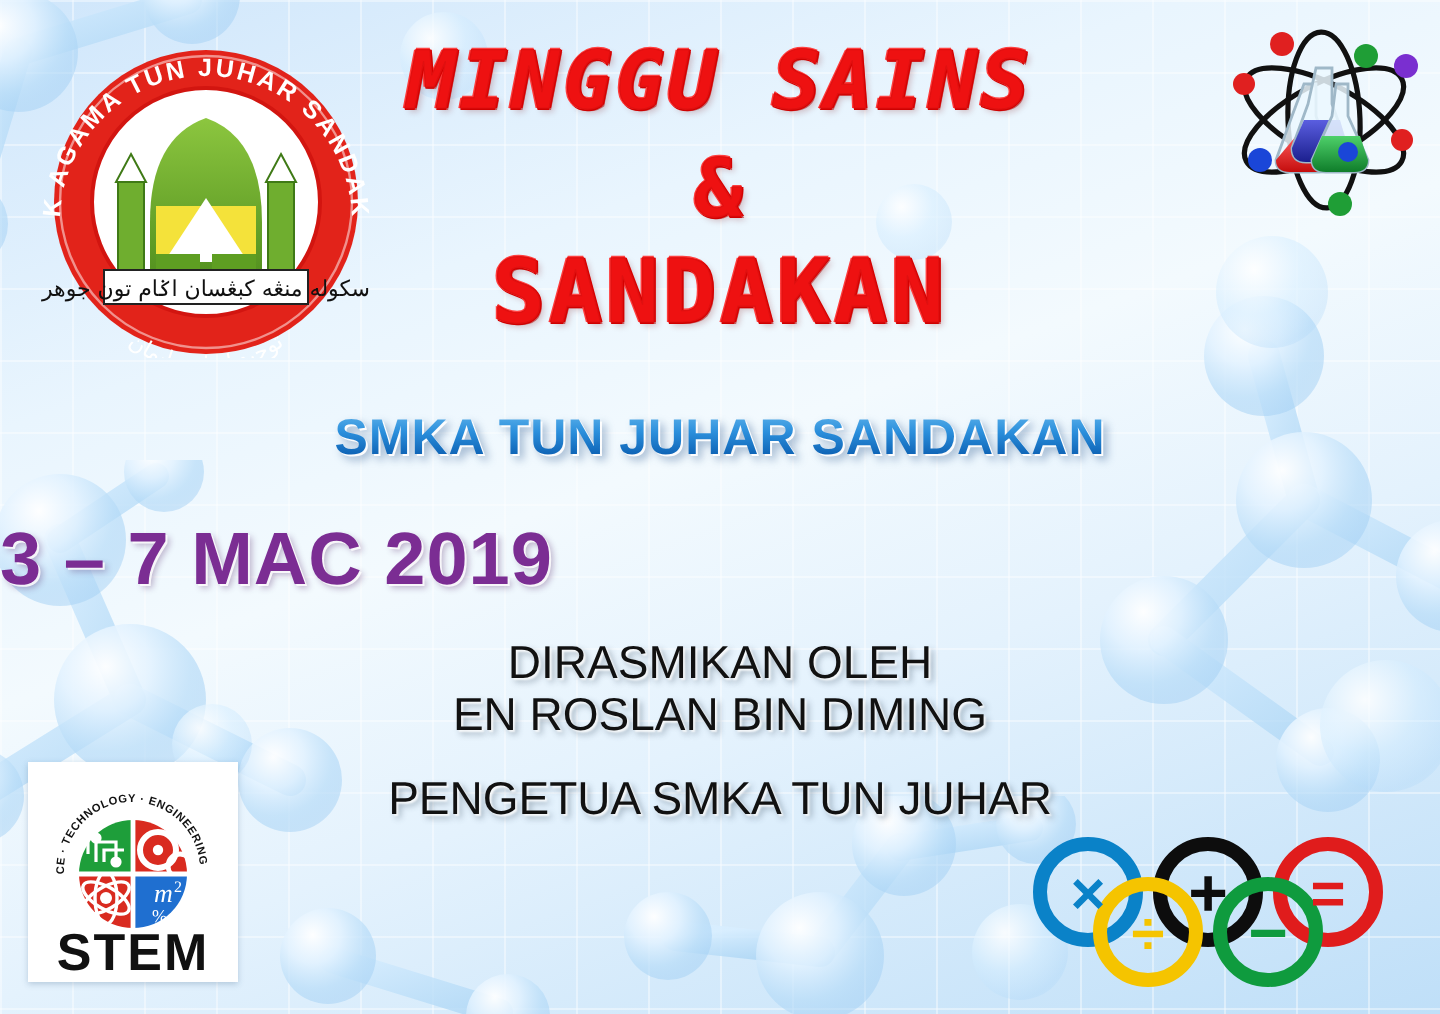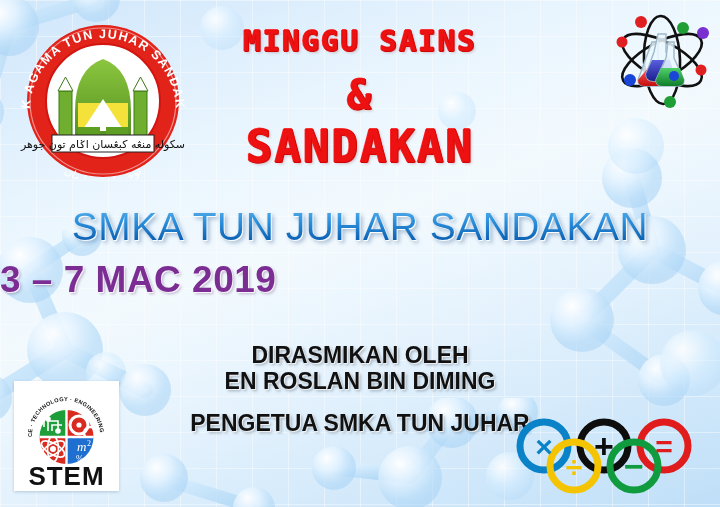--- a/index.html
+++ b/index.html
@@ -44,44 +44,43 @@
     position:absolute;left:0;right:0;text-align:center;
     font-family:"DejaVu Sans Mono", monospace;
     font-weight:bold;
     color:#ee1111;
     letter-spacing:2px;
     text-shadow:
        1px 0 0 #d60000, -1px 0 0 #ff3b3b, 0 1px 0 #cf0000, 0 -1px 0 #ff4040,
        1px 1px 0 rgba(180,0,0,.55), 2px 2px 3px rgba(120,0,0,.22);
     -webkit-text-stroke:.6px #e01010;
   }
-  #title-line1{top:18px;font-size:29px;line-height:46px;}
+  #title-line1{top:18px;font-size:40px;line-height:46px;font-style:italic;}
   #title-amp{top:74px;font-size:40px;line-height:42px;}
   #title-line2{top:124px;font-size:44px;line-height:46px;}
 
   #school-name{
     position:absolute;left:0;right:0;top:205px;text-align:center;
-    font-size:39px;font-weight:normal;letter-spacing:.5px;
+    font-size:25px;font-weight:bold;letter-spacing:.5px;
     color:#1a7fd4;
     background:linear-gradient(180deg,#63b6ec 0%,#2b8fdc 38%,#0e63b5 78%,#0a4f96 100%);
     -webkit-background-clip:text;background-clip:text;
     -webkit-text-fill-color:transparent;
     filter:drop-shadow(1px 1px 0 rgba(255,255,255,.95)) drop-shadow(2px 2px 2px rgba(20,70,130,.35));
   }
   #event-date{
     position:absolute;left:0;right:0;top:259px;
     font-size:37px;font-weight:bold;letter-spacing:.5px;
     color:#7b2d93;
     text-shadow:1px 1px 0 rgba(255,255,255,.85), 2px 2px 3px rgba(70,20,90,.30);
   }
   .officiate{
     position:absolute;left:0;right:0;text-align:center;
-    font-size:23px;font-weight:bold;color:#111;
+    font-size:23px;font-weight:normal;color:#111;
     text-shadow:1px 1px 1px rgba(255,255,255,.85), 2px 2px 3px rgba(60,80,100,.45);
-    margin-top:24px;
   }
   #officiate-1{top:318px;}
   #officiate-2{top:344px;text-align:center;}
   #officiate-3{top:386px;}
 
   
   #stem-logo{
     position:absolute;left:14px;top:381px;width:105px;height:110px;
     background:#ffffff;box-shadow:0 1px 3px rgba(40,80,120,.25);
   }

